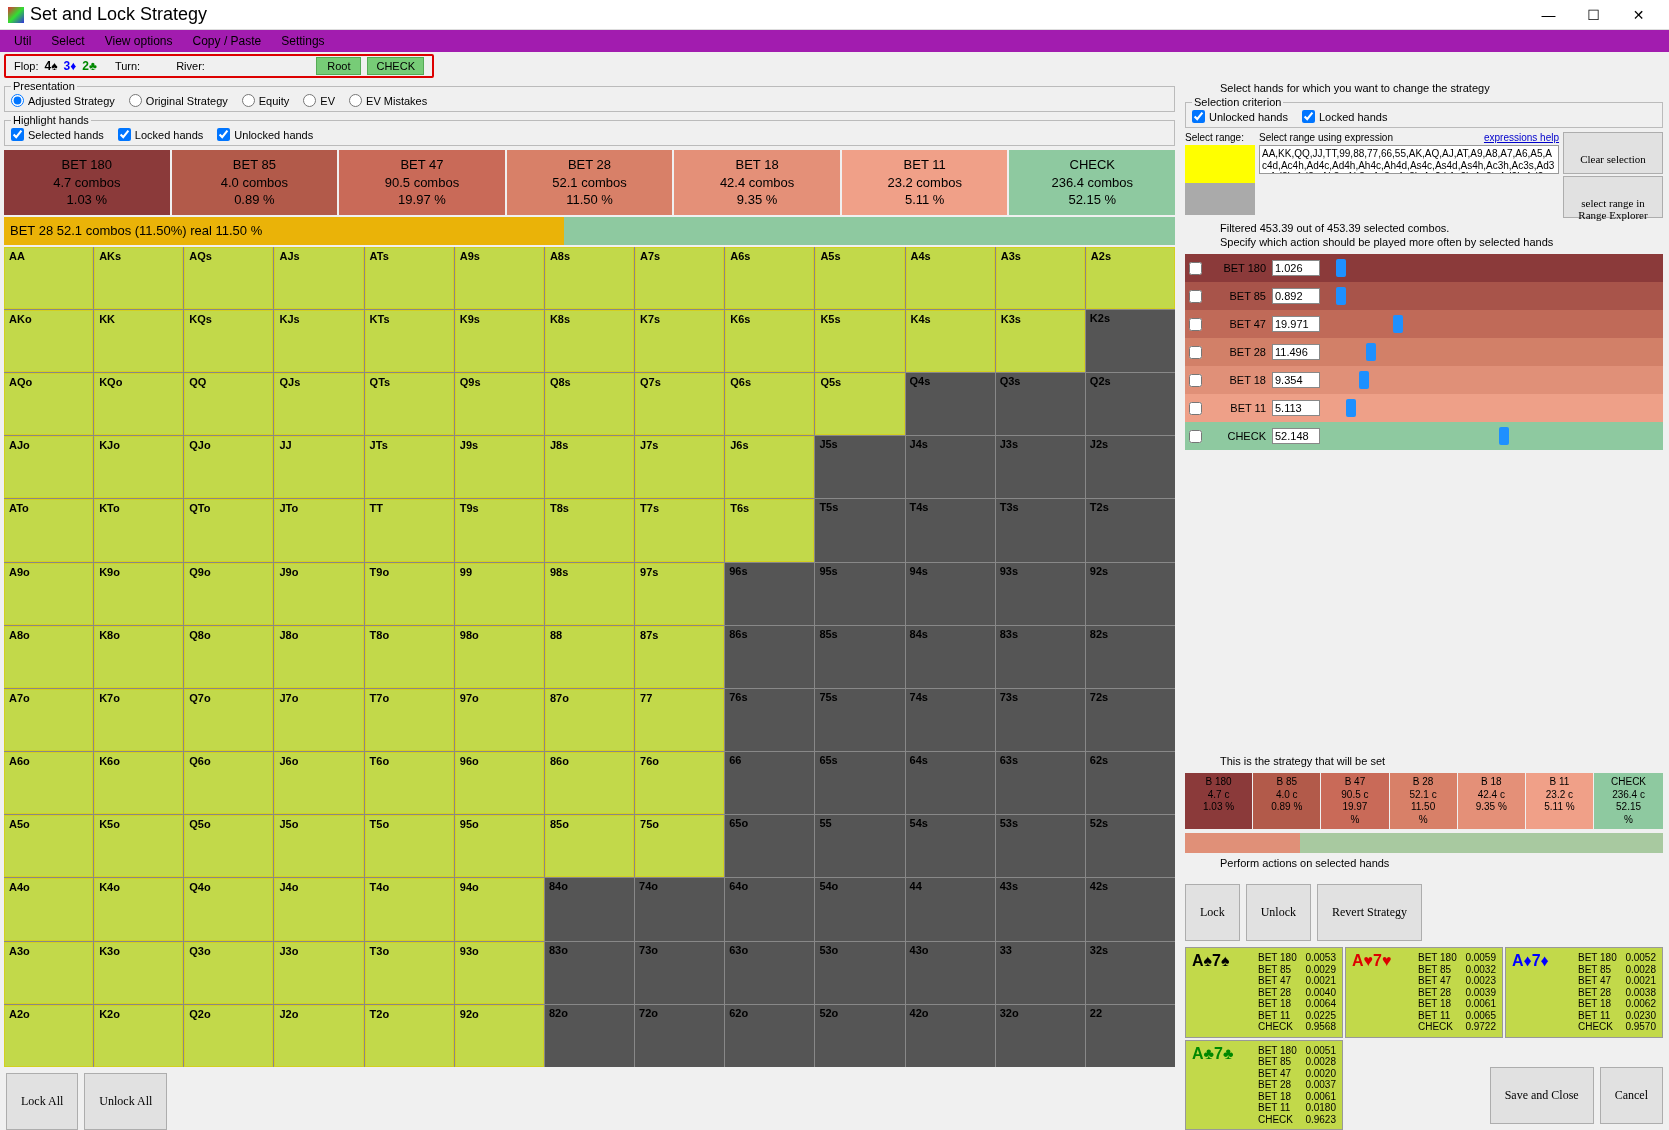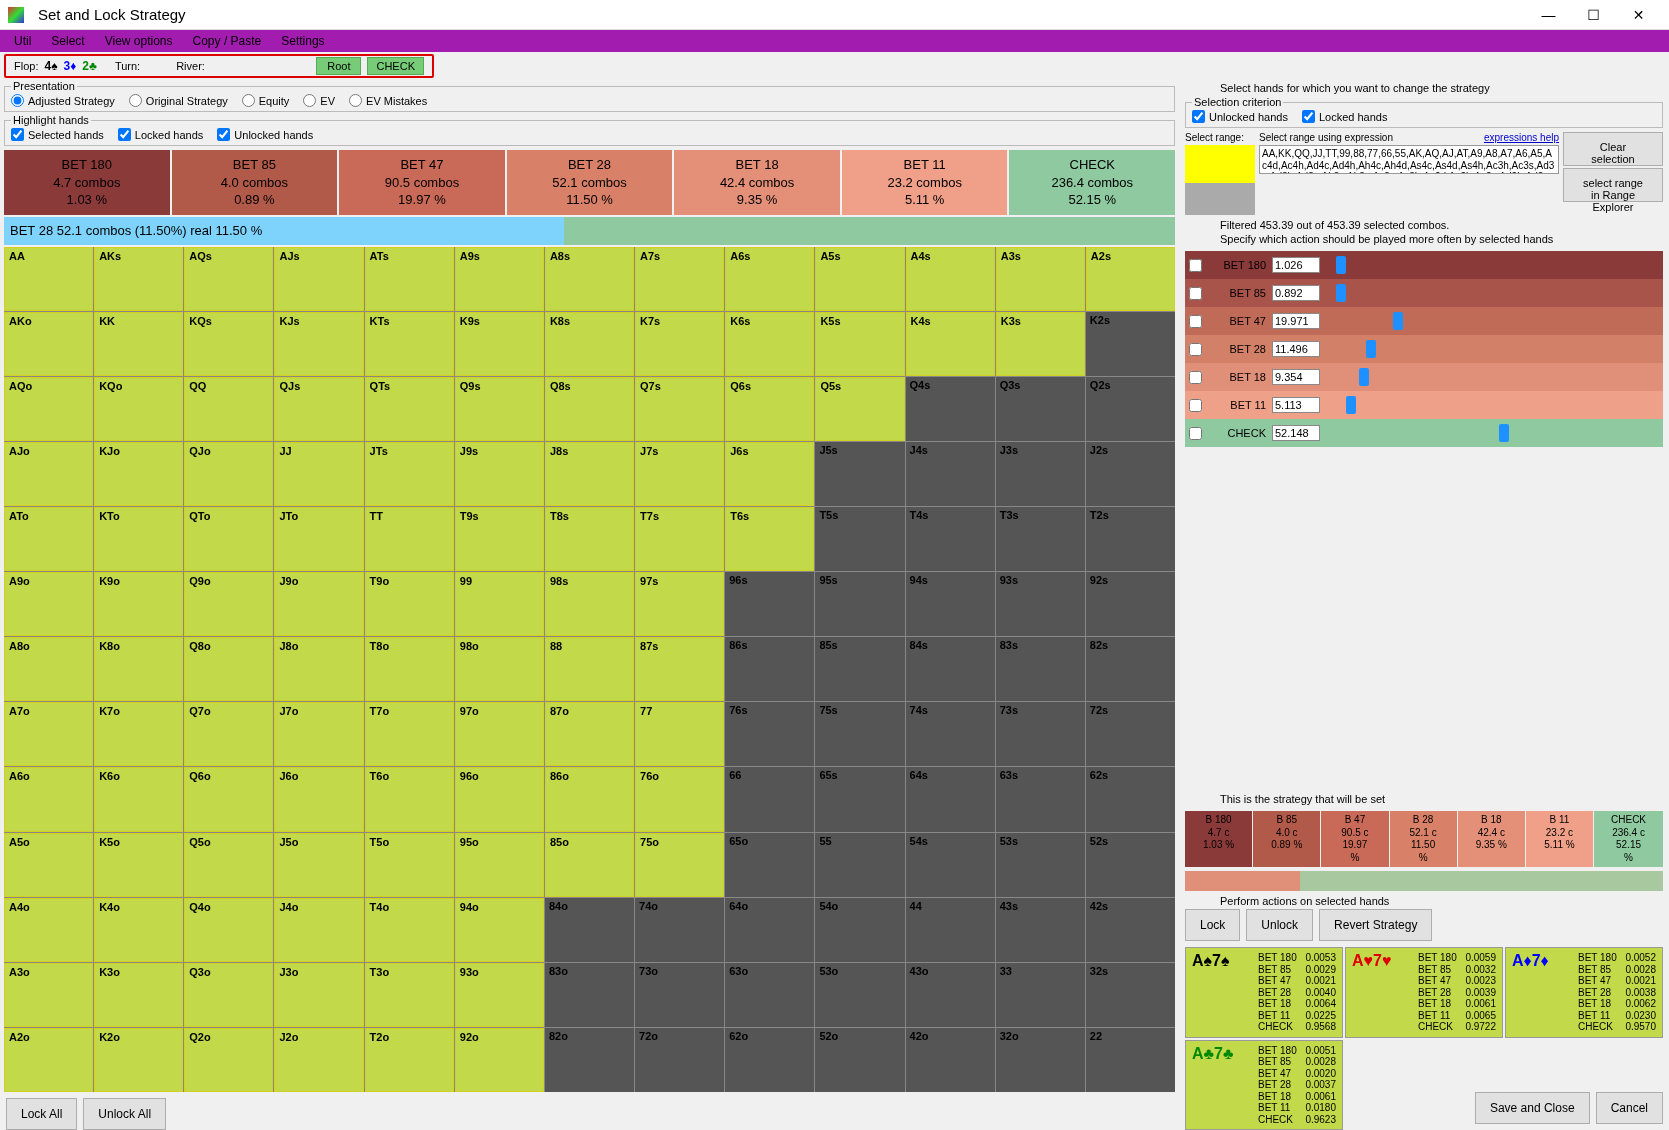--- a/index.html
+++ b/index.html
@@ -1,19 +1,19 @@
 <!DOCTYPE html>
 <html><head>
 <meta charset="utf-8">
 <style>
 * { box-sizing: border-box; margin: 0; padding: 0; }
 body { font-family: "Segoe UI", Tahoma, sans-serif; font-size: 11px; background: #f0f0f0; width: 1669px; height: 1130px; overflow: hidden; position: relative; }
 .titlebar { height: 30px; background: #fff; display: flex; align-items: center; padding: 0 8px; border-bottom: 1px solid #ddd; }
 .titlebar .icon { width: 16px; height: 16px; background: linear-gradient(135deg,#d33,#3d3,#33d); margin-right: 6px; }
-.titlebar .title { flex: 1; font-size: 15px; margin-left: 8px; }
+.titlebar .title { flex: 1; font-size: 18px; }
 .winbtns { display: flex; gap: 0; }
 .winbtn { width: 45px; height: 28px; display: flex; align-items: center; justify-content: center; font-size: 14px; cursor: pointer; }
 .menubar { height: 22px; background: #a21caf; display: flex; align-items: center; padding: 0 4px; gap: 0; }
 .menubar span { padding: 2px 10px; cursor: pointer; font-size: 12px; }
 .boardbar { height: 24px; display: flex; align-items: center; padding: 0 8px; gap: 6px; border: 2px solid #d00; border-radius: 2px; margin: 2px 4px 2px 4px; width: 430px; position: relative; }
 .boardbar .lbl { font-size: 11px; }
 .card { font-weight: bold; font-size: 12px; }
 .spade { color: #000; }
 .diamond { color: #00f; }
 .club { color: #080; }
@@ -29,29 +29,29 @@
 .actions-strip { display: flex; gap: 2px; margin: 2px 0; }
 .action-box { flex: 1; text-align: center; padding: 6px 2px; font-size: 13px; line-height: 1.35; cursor: pointer; }
 .b180 { background: #8b3a3a; color: #000; }
 .b85 { background: #b25a4a; }
 .b47 { background: #c96a58; }
 .b28 { background: #d88068; }
 .b18 { background: #e49078; }
 .b11 { background: #f0a088; }
 .chk { background: #8ec9a0; }
 .status-strip { display: flex; height: 28px; margin-bottom: 2px; }
-.status-left { background: #7dd3fc; flex: 0 0 560px; display: flex; align-items: center; padding: 14px 6px; font-size: 13px; }
+.status-left { background: #eab308; flex: 0 0 560px; display: flex; align-items: center; padding: 14px 6px; font-size: 13px; }
 .status-right { background: #8ec9a0; flex: 1; }
 .grid { display: grid; grid-template-columns: repeat(13, 1fr); grid-template-rows: repeat(13, 1fr); gap: 1px; flex: 1; background: #888; min-height: 0; }
 .cell { background: #555; color: #000; padding: 2px 4px; font-size: 11px; font-weight: bold; position: relative; overflow: hidden; cursor: pointer; }
 .cell.inrange { background: #c2d94a; border: 1px solid #d2d020; }
 .cell span { position: relative; z-index: 2; }
 .footer-left { display: flex; gap: 6px; padding: 6px 2px 2px 2px; }
 .footer-right { position: absolute; right: 6px; bottom: 6px; display: flex; gap: 6px; }
-button.std { background: #e1e1e1; border: 1px solid #adadad; padding: 8px 14px; font-size: 12px; cursor: pointer; }
+button.std { background: #e1e1e1; border: 1px solid #adadad; padding: 20px 14px; font-size: 12px; cursor: pointer; font-family: Liberation Serif, serif; }
 .right .hdr { font-size: 11px; margin-bottom: 2px; margin-left: 35px; }
 .sel-row { display: flex; gap: 4px; align-items: flex-start; }
 .range-thumb { width: 70px; height: 70px; background: linear-gradient(to bottom,#ff0 0%,#ff0 55%,#aaa 55%,#aaa 100%); }
 .expr-box { flex: 1; font-size: 10px; border: 1px solid #999; padding: 2px; height: 72px; overflow: hidden; background: #fff; font-family: inherit; resize: none; line-height: 1.15; }
 .side-btns { display: flex; flex-direction: column; gap: 2px; }
 .side-btns button { width: 100px; height: 34px; font-size: 11px; white-space: normal; line-height: 1.1; }
 .link { color: #00c; text-decoration: underline; cursor: pointer; font-size: 10px; }
 .slider-block { margin-top: 4px; }
 .slider-row { display: flex; align-items: center; gap: 6px; padding: 6px 4px; }
 .slider-row .slname { width: 56px; text-align: right; font-size: 11px; }
@@ -64,21 +64,21 @@
 .sr-b47 { background: #c06a58; }
 .sr-b28 { background: #d28068; }
 .sr-b18 { background: #e09078; }
 .sr-b11 { background: #eea088; }
 .sr-chk { background: #8ec9a0; }
 .mini-actions { display: flex; gap: 1px; margin: 4px 0; }
 .mini-act { flex: 1; text-align: center; font-size: 10px; padding: 3px 17px; line-height: 1.25; }
 .mini-bar { display: flex; height: 20px; margin-bottom: 4px; }
 .mini-bar div:first-child { background: #e09078; flex: 0 0 24%; }
 .mini-bar div:last-child { background: #a8c9a0; flex: 1; }
-.perform-row { display: flex; gap: 6px; margin: 0 0 6px 0; }
+.perform-row { display: flex; gap: 6px; margin: 13px 0 6px 0; }
 .combo-cards { display: grid; grid-template-columns: 1fr 1fr 1fr; gap: 2px; }
 .combo { background: #c2d94a; border: 1px solid #999; padding: 4px 6px; display: flex; gap: 6px; font-size: 10px; min-height: 76px; }
 .combo .hand { font-size: 16px; font-weight: bold; width: 60px; }
 .combo .stats { flex: 1; }
 .combo .srow { display: flex; justify-content: space-between; line-height: 1.15; }
 .heart { color: #d00; }
 .abbox { display:flex; gap:4px; font-size:10px; align-items:flex-end; }
 </style>
 </head>
 <body>

